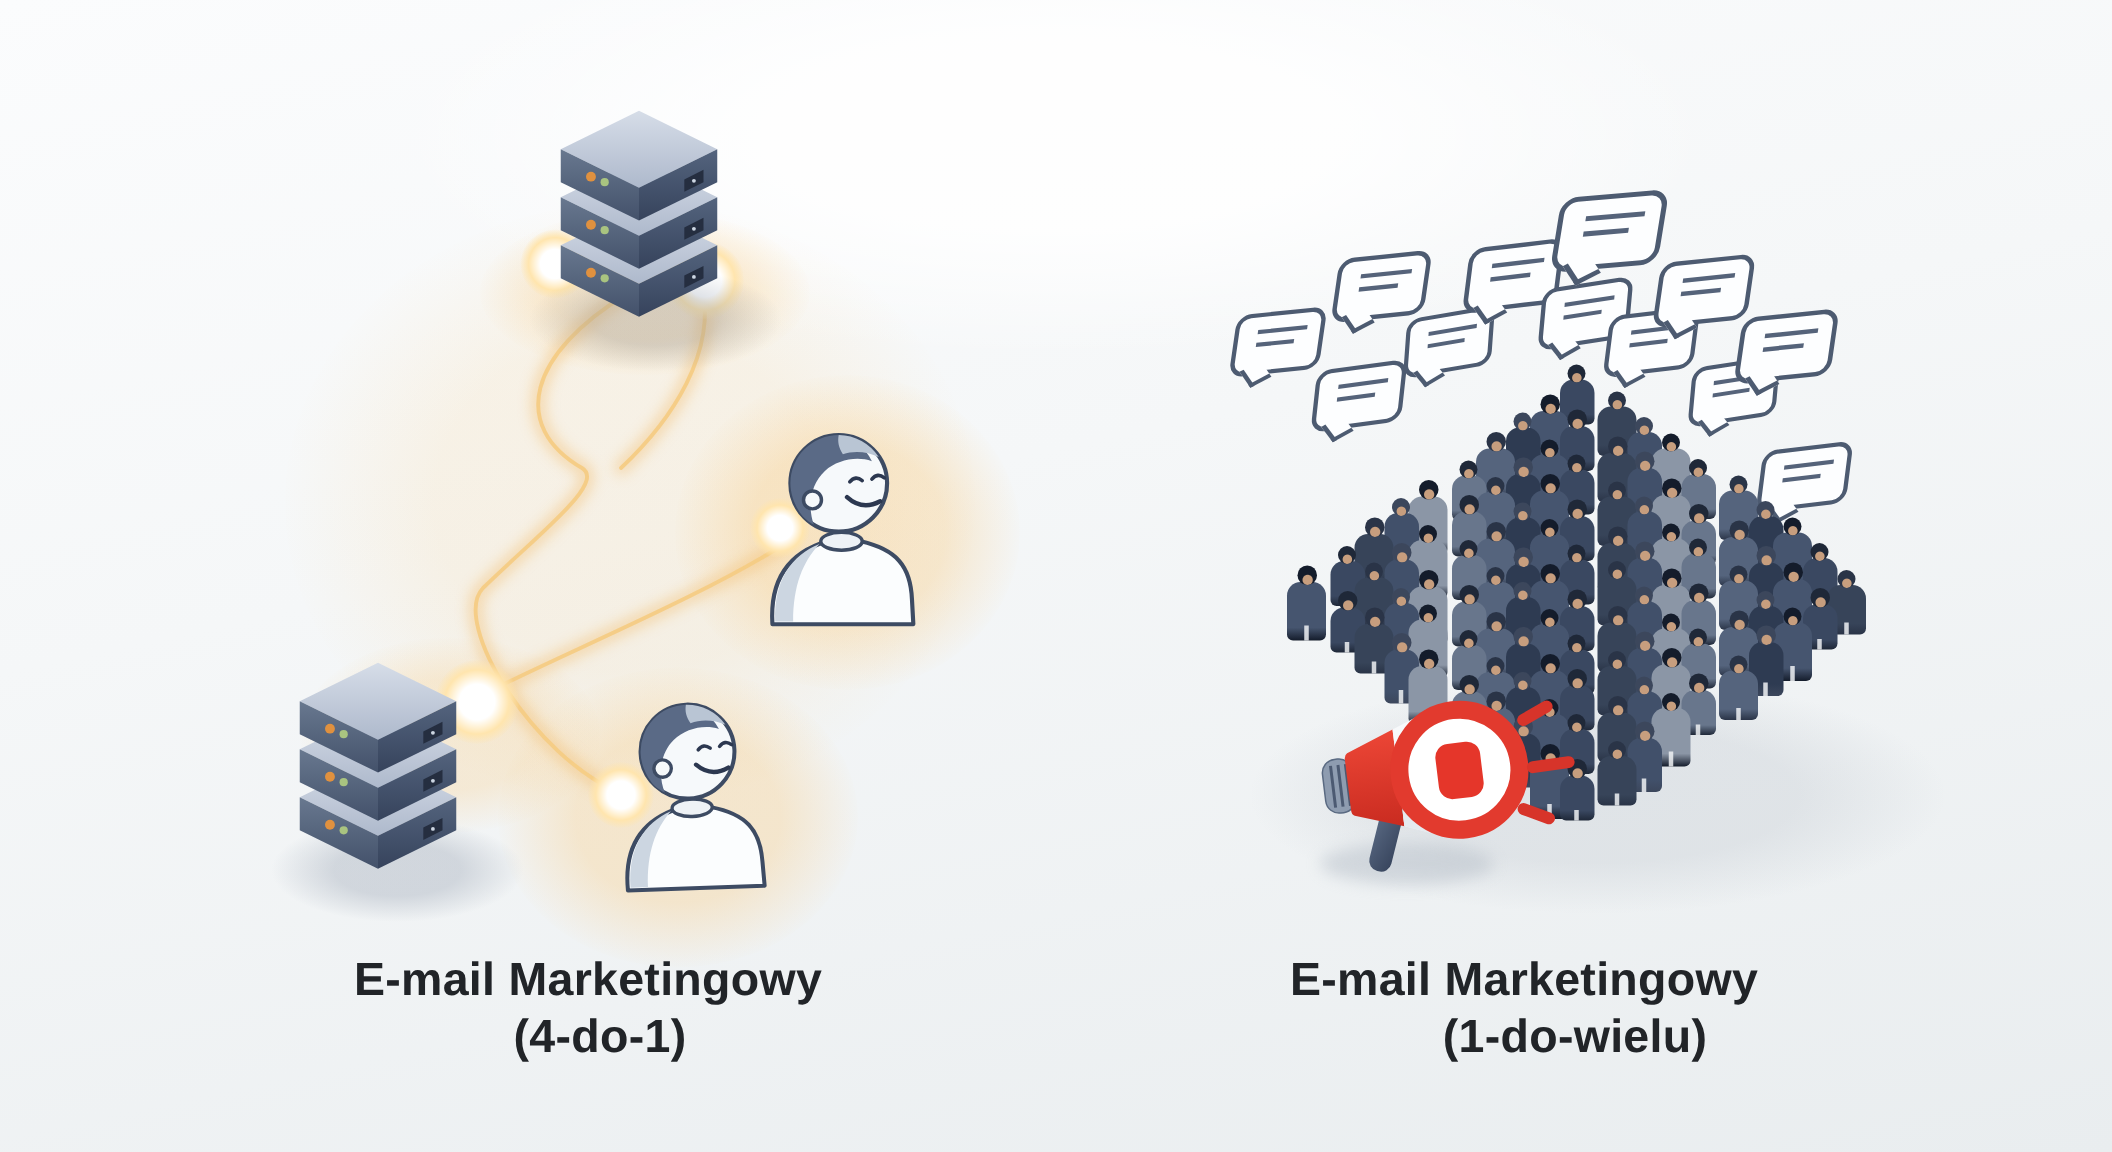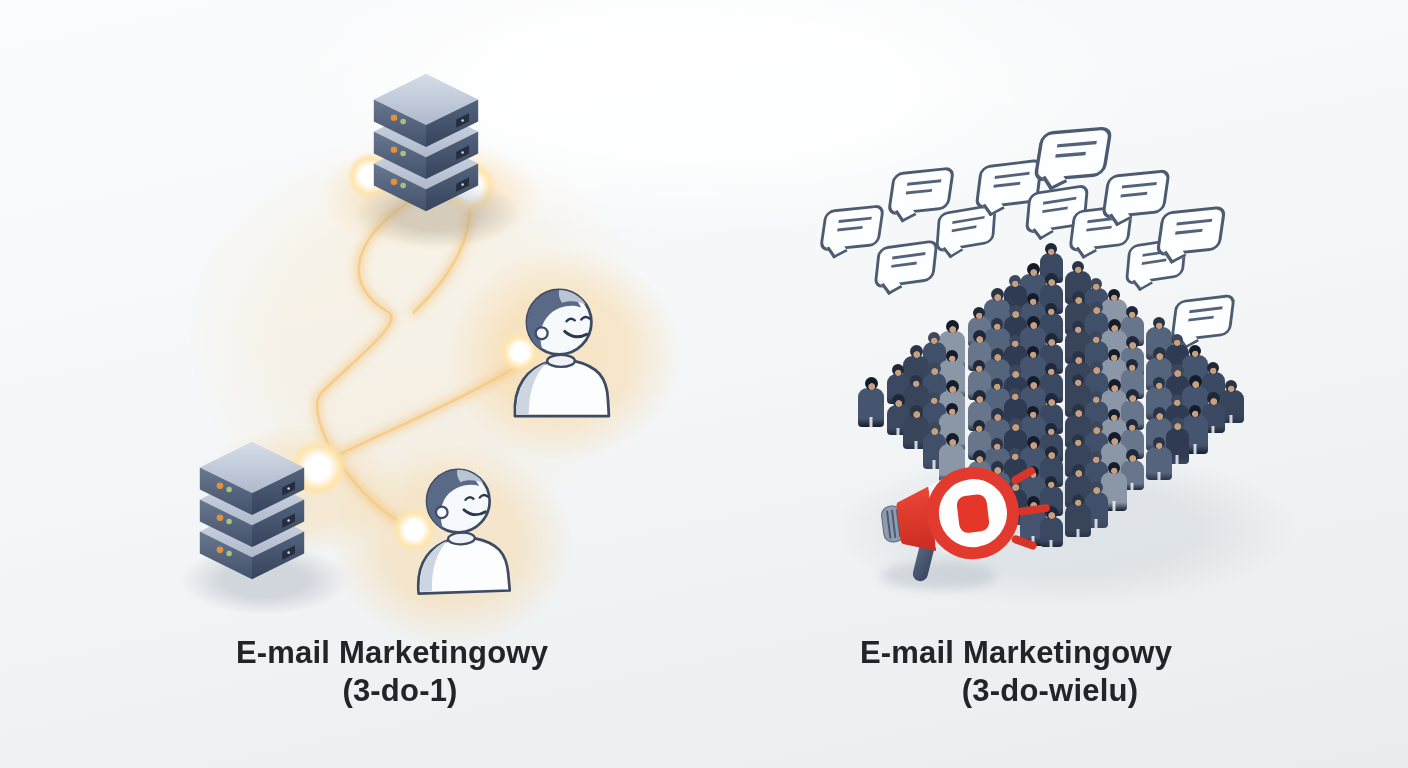--- a/index.html
+++ b/index.html
@@ -139,21 +139,21 @@
         <path d="M70,58 q11,10 24,3" stroke="#2c3850" stroke-width="3.2" fill="none" stroke-linecap="round"></path>
       </g>
     </svg>
 
     <svg style="left:402px;top:458px;transform:rotate(-2deg)" width="118" height="136" viewBox="0 0 132 152">
       <use href="#rp"></use>
     </svg>
 
     <div class="caption" style="left:196px;top:634px;">
       <span>E-mail Marketingowy</span>
-      <span class="cap-sub" style="left:8px">(3-do-1)</span>
+      <span class="cap-sub" style="left:8px">(4-do-1)</span>
     </div>
   </div>
 
   <div class="group">
 
     <div class="sshadow" style="left:830px;top:450px;width:470px;height:160px;background:radial-gradient(ellipse,rgba(130,142,158,.14) 0 40%,rgba(130,142,158,0) 70%);"></div>
 
     <div class="group" id="bubbles">
         <div class="bubble" style="left: 821px; top: 206px; border-color: rgb(77, 91, 113); transform: skewX(-14deg) rotate(-6deg) scale(0.95);">
           <div class="l1"></div>
@@ -647,16 +647,16 @@
       </g>
       <g fill="#d7342a">
         <rect x="146" y="26" width="26" height="8" rx="4" transform="rotate(-30 146 30)"></rect>
         <rect x="152" y="56" width="32" height="8" rx="4" transform="rotate(-8 152 60)"></rect>
         <rect x="146" y="82" width="26" height="8" rx="4" transform="rotate(20 146 86)"></rect>
       </g>
     </svg>
 
     <div class="caption" style="left:820px;top:634px;">
       <span>E-mail Marketingowy</span>
-      <span class="cap-sub" style="left:34px">(3-do-wielu)</span>
+      <span class="cap-sub" style="left:34px">(1-do-wielu)</span>
     </div>
   </div>
 </div>
 
 </body></html>

